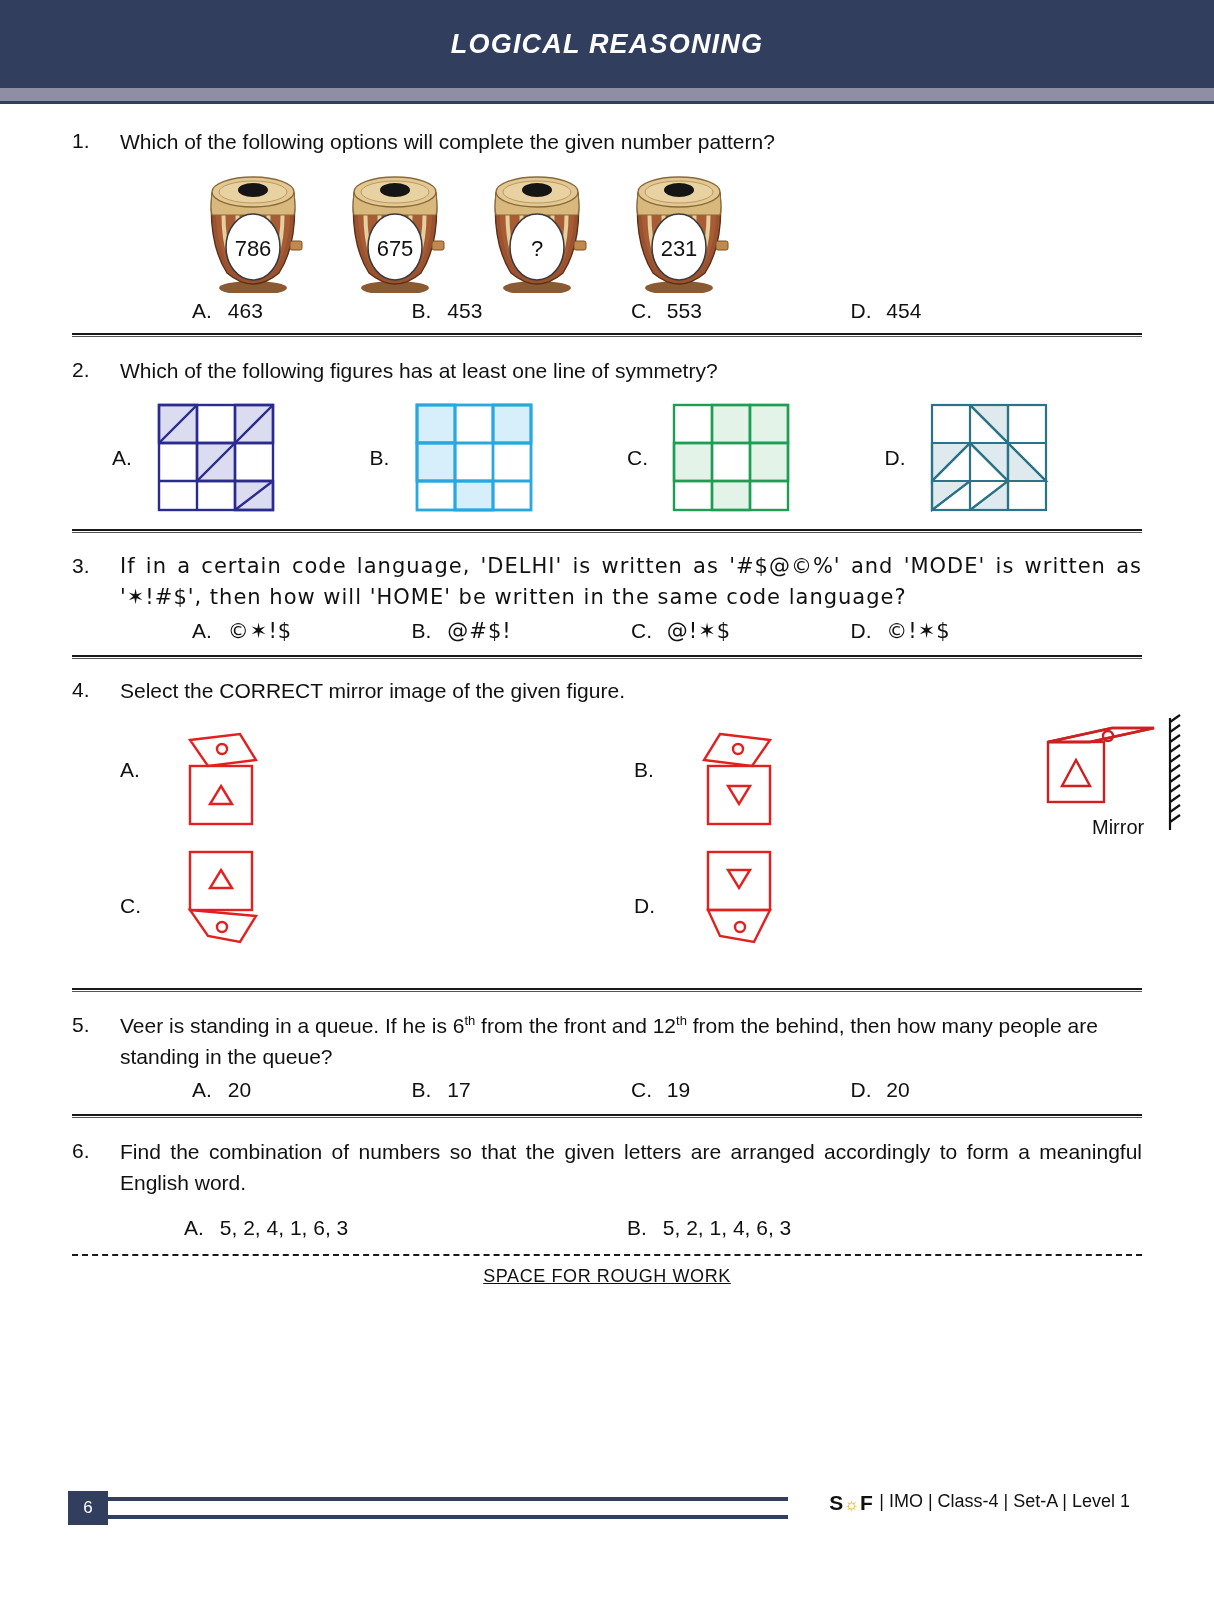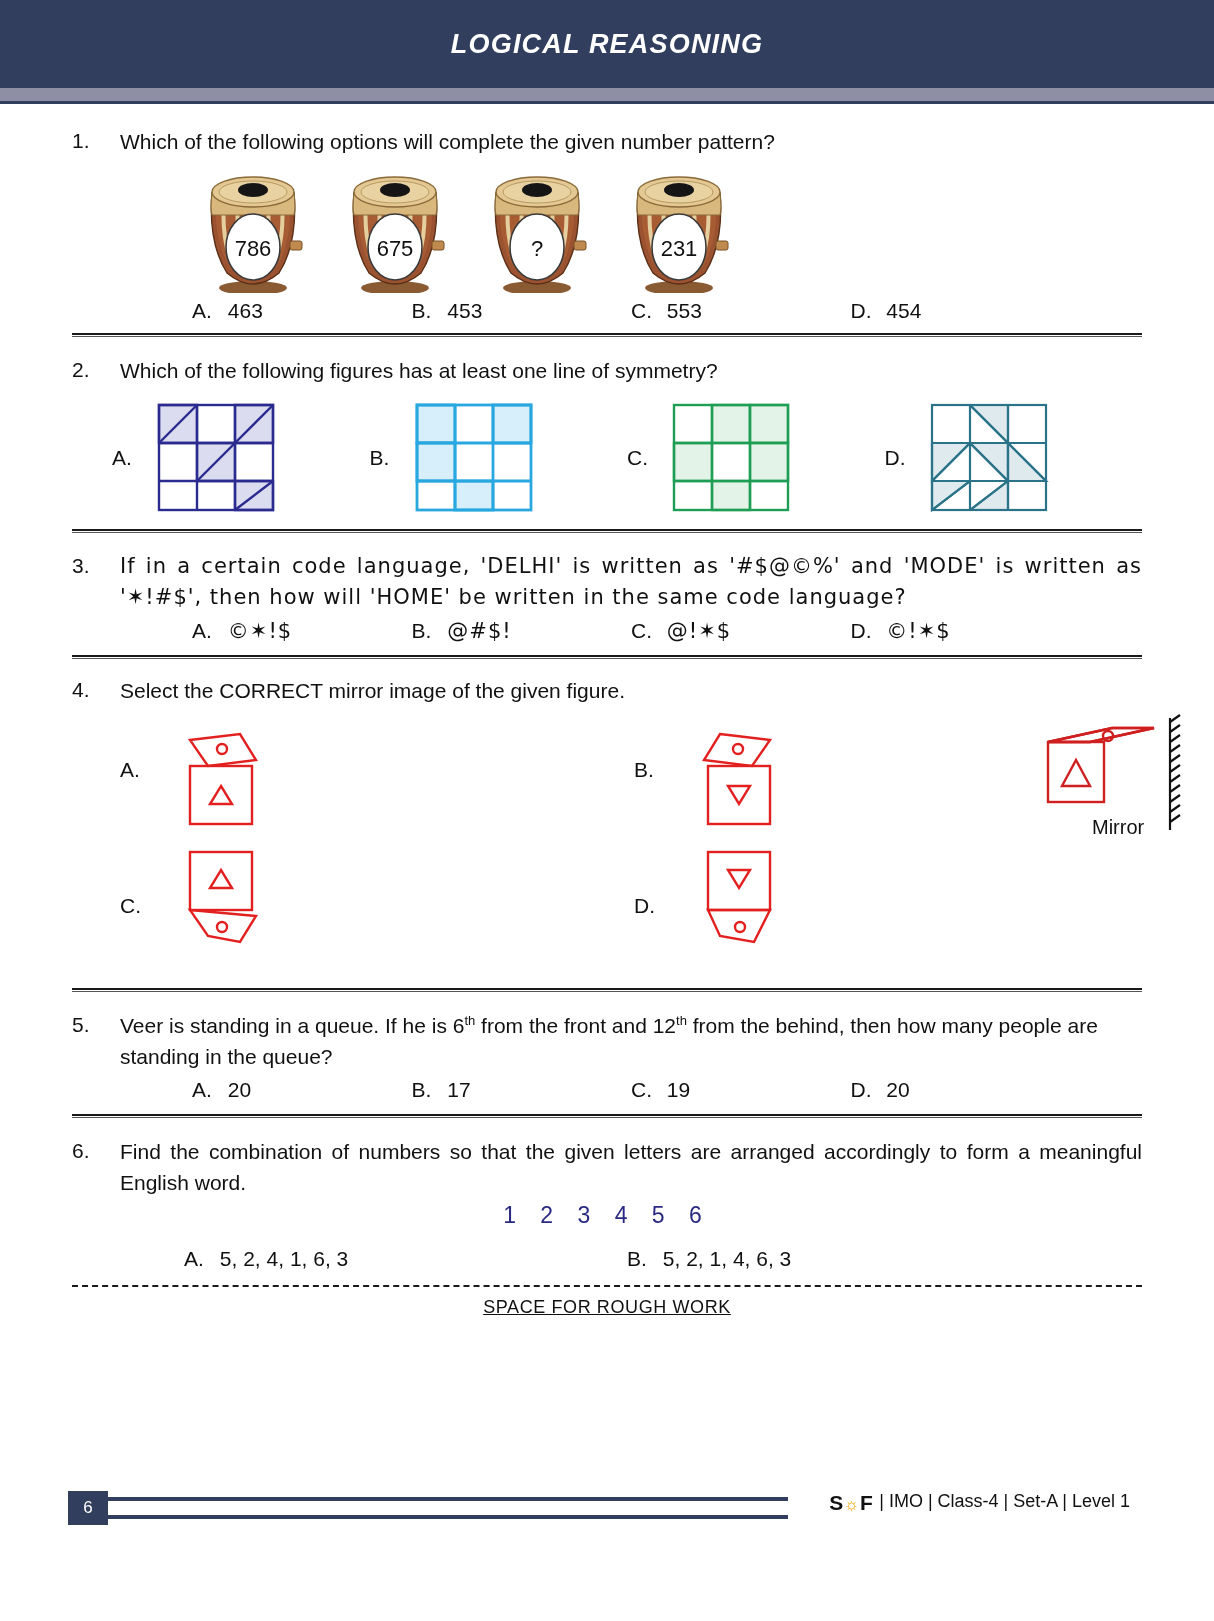--- a/index.html
+++ b/index.html
@@ -442,21 +442,20 @@
     </div>
 
     <div class="rule" style="margin-top:12px;"></div>
     <div class="rule-thin"></div>
 
     <div class="q-block" style="margin-top:18px;">
       <div class="q-row">
         <div class="q-num">6.</div>
         <div class="q-text" style="text-align:justify;">Find the combination of numbers so that the given letters are arranged accordingly to form a meaningful English word.</div>
       </div>
-      <div class="numbers">1  2  3  4  5  6</div>
 
       <div class="opts2" style="margin-top:14px;">
         <div>
           <span class="opt-letter">A.</span>
           <span>5, 2, 4, 1, 6, 3</span>
         </div>
         <div>
           <span class="opt-letter">B.</span>
           <span>5, 2, 1, 4, 6, 3</span>
         </div>

